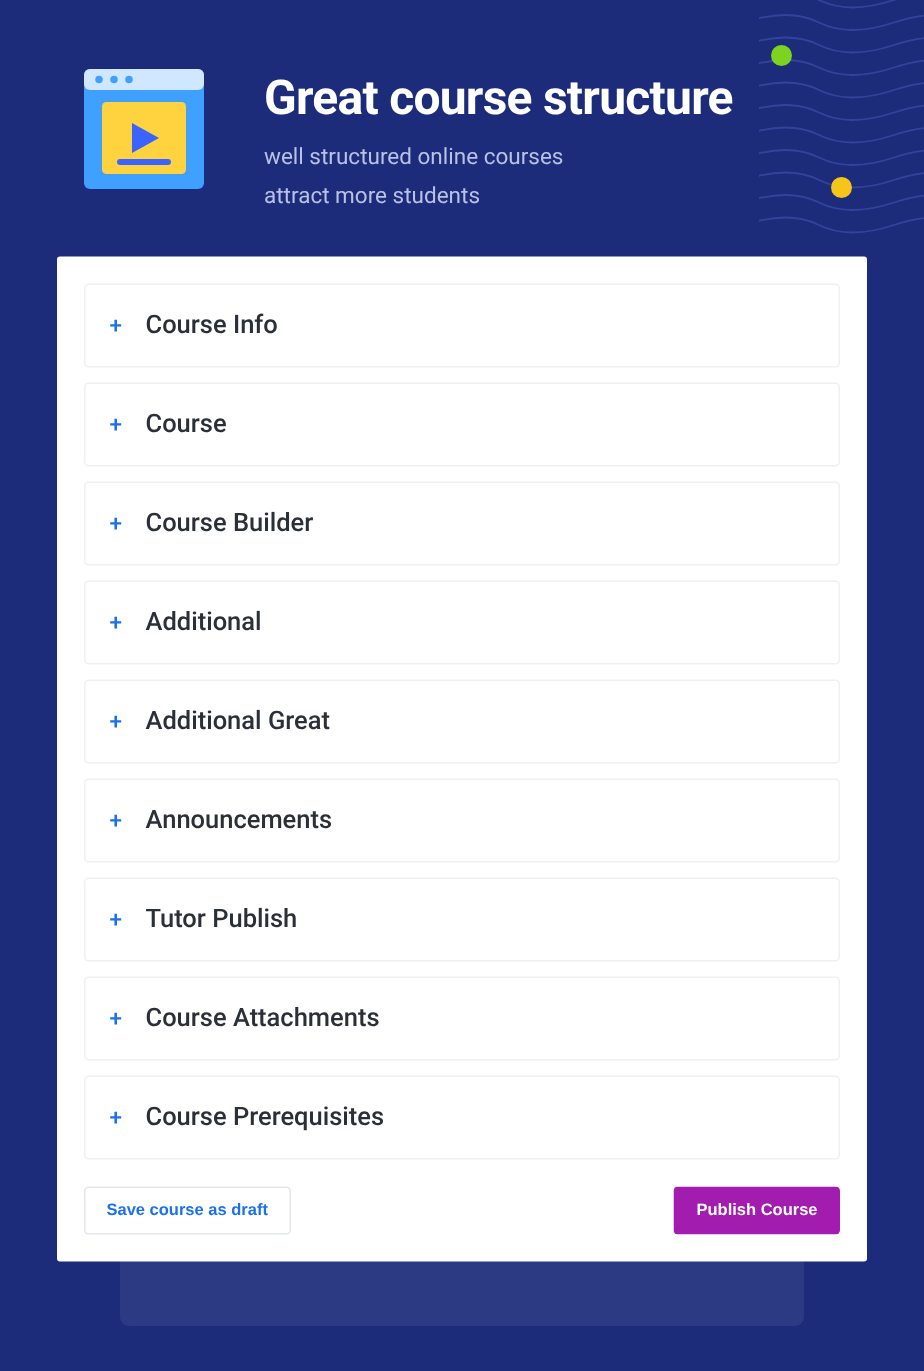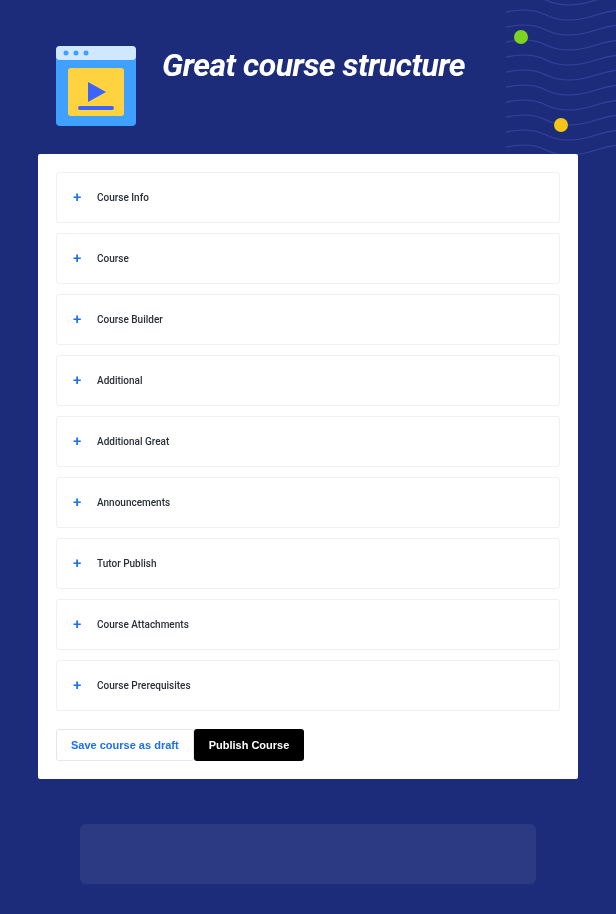--- a/index.html
+++ b/index.html
@@ -31,24 +31,23 @@
       position: absolute;
       top: -10px; right: -40px;
       width: 150px; height: 190px;
       opacity: 0.5;
       z-index:1;
     }
     .header {
       display: flex;
       align-items: flex-start;
       padding: 46px 40px 28px 56px;
-      gap: 26px;
+      gap: 40px;
       position: relative;
       z-index: 3;
-      font-style: italic;
     }
     .app-icon {
       width: 80px; height: 80px;
       flex: 0 0 80px;
     }
     .header-text h1 {
       color: #fff;
       font-size: 32px;
       font-weight: 700;
       letter-spacing: -0.5px;
@@ -82,43 +81,43 @@
     .accordion-item:last-of-type { margin-bottom: 0; }
     .plus {
       color: #1b70f0;
       font-size: 15px;
       font-weight: 500;
       width: 12px;
       line-height: 1;
     }
     .accordion-label {
       color: #2b2f38;
-      font-size: 10px;
+      font-size: 17px;
       font-weight: 500;
     }
     .actions {
       display: flex;
-      justify-content: flex-start;
+      justify-content: space-between;
       margin-top: 18px;
     }
     .btn {
       font-size: 11px;
       font-weight: 600;
       padding: 9px 14px;
       border-radius: 3px;
       cursor: pointer;
       border: 1px solid transparent;
     }
     .btn-draft {
       background: #fff;
       color: #1b70f0;
       border-color: #e1e6ef;
     }
     .btn-publish {
-      background: #000000;
+      background: #a21caf;
       color: #fff;
     }
     .shadow-card {
       position: absolute;
       bottom: 30px;
       left: 80px; right: 80px;
       height: 60px;
       background: rgba(255,255,255,0.07);
       border-radius: 6px;
       z-index: 0;
@@ -152,20 +151,24 @@
     <rect x="0" y="0" width="80" height="14" rx="4" fill="#d0e8ff"></rect>
     <circle cx="10" cy="7" r="2.5" fill="#3fa0ff"></circle>
     <circle cx="20" cy="7" r="2.5" fill="#3fa0ff"></circle>
     <circle cx="30" cy="7" r="2.5" fill="#3fa0ff"></circle>
     <rect x="12" y="22" width="56" height="48" rx="3" fill="#ffd23f"></rect>
     <path d="M32 36 L50 46 L32 56 Z" fill="#3a63ff"></path>
     <rect x="22" y="60" width="36" height="4" rx="2" fill="#3a63ff"></rect>
   </svg>
   <div class="header-text">
     <h1>Great course structure</h1>
+    <p>
+      <span>well structured online courses</span><br>
+      <span>attract more students</span>
+    </p>
   </div>
 </div>
 
 <div class="card">
   <div id="accordion-list">
       <div class="accordion-item">
         <span class="plus">+</span>
         <span class="accordion-label">Course Info</span>
       </div>
       <div class="accordion-item">

